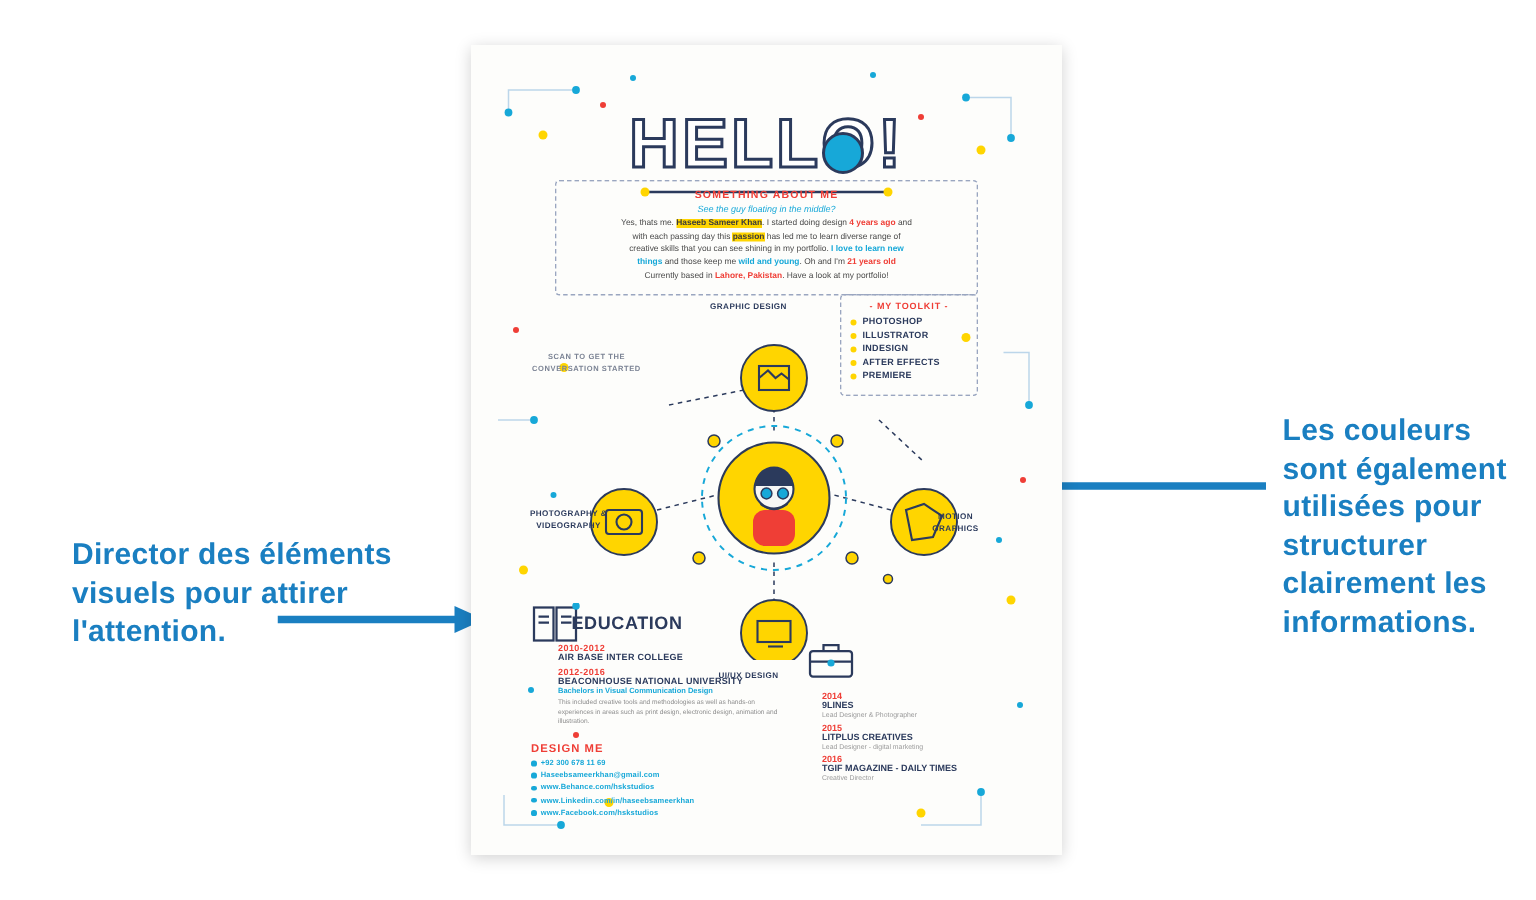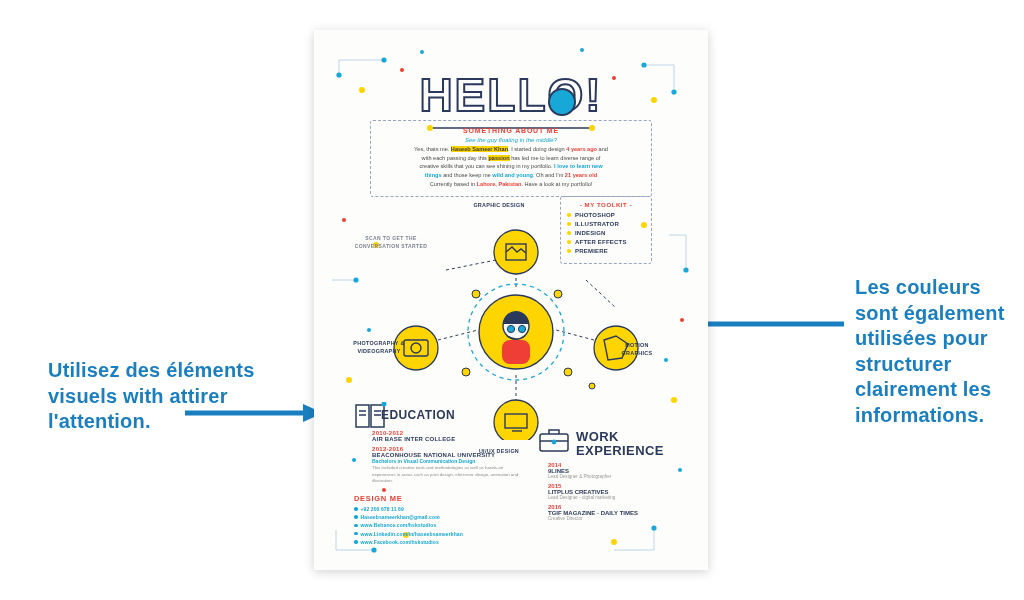--- a/index.html
+++ b/index.html
@@ -268,21 +268,21 @@
   .cdot {
     width: 3.5px; height: 3.5px;
     border-radius: 50%;
     background: #17a8d8;
     flex: none;
   }
 </style>
 </head>
 <body>
 
-<div class="annotation" id="annot-left">Utilisez des éléments visuels with attirer l'attention.</div>
+<div class="annotation" id="annot-left">Director des éléments visuels pour attirer l'attention.</div>
 
 <svg class="arrow" id="arrow-left" style="left:185px; top:402px;" width="140" height="22">
   <line x1="0" y1="11" x2="120" y2="11" stroke="#1a7fc1" stroke-width="5"></line>
   <polygon points="118,2 138,11 118,20" fill="#1a7fc1"></polygon>
 </svg>
 
 <div class="annotation" id="annot-right">Les couleurs sont également utilisées pour structurer clairement les informations.</div>
 
 <svg class="arrow" id="arrow-right" style="left:652px; top:313px;" width="192" height="22">
   <line x1="22" y1="11" x2="192" y2="11" stroke="#1a7fc1" stroke-width="5"></line>
@@ -468,21 +468,20 @@
   </div>
 
   <svg class="pt" style="left:224px; top:396px;" width="34" height="28">
     <g stroke="#2b3a5c" stroke-width="1.5" fill="none">
       <rect x="2" y="8" width="28" height="17" rx="2"></rect>
       <path d="M11 8 V4 h10 v4"></path>
       <path d="M2 15 h28"></path>
     </g>
     <circle cx="16" cy="16" r="2.4" fill="#17a8d8"></circle>
   </svg>
-  <div id="work-head">WORK EXPERIENCE</div>
   <div id="work-list">
     <div class="work-year">2014</div>
     <div class="work-co">9LINES</div>
     <div class="work-role">Lead Designer &amp; Photographer</div>
     <div class="work-year">2015</div>
     <div class="work-co">LITPLUS CREATIVES</div>
     <div class="work-role">Lead Designer - digital marketing</div>
     <div class="work-year">2016</div>
     <div class="work-co">TGIF MAGAZINE - DAILY TIMES</div>
     <div class="work-role">Creative Director</div>

